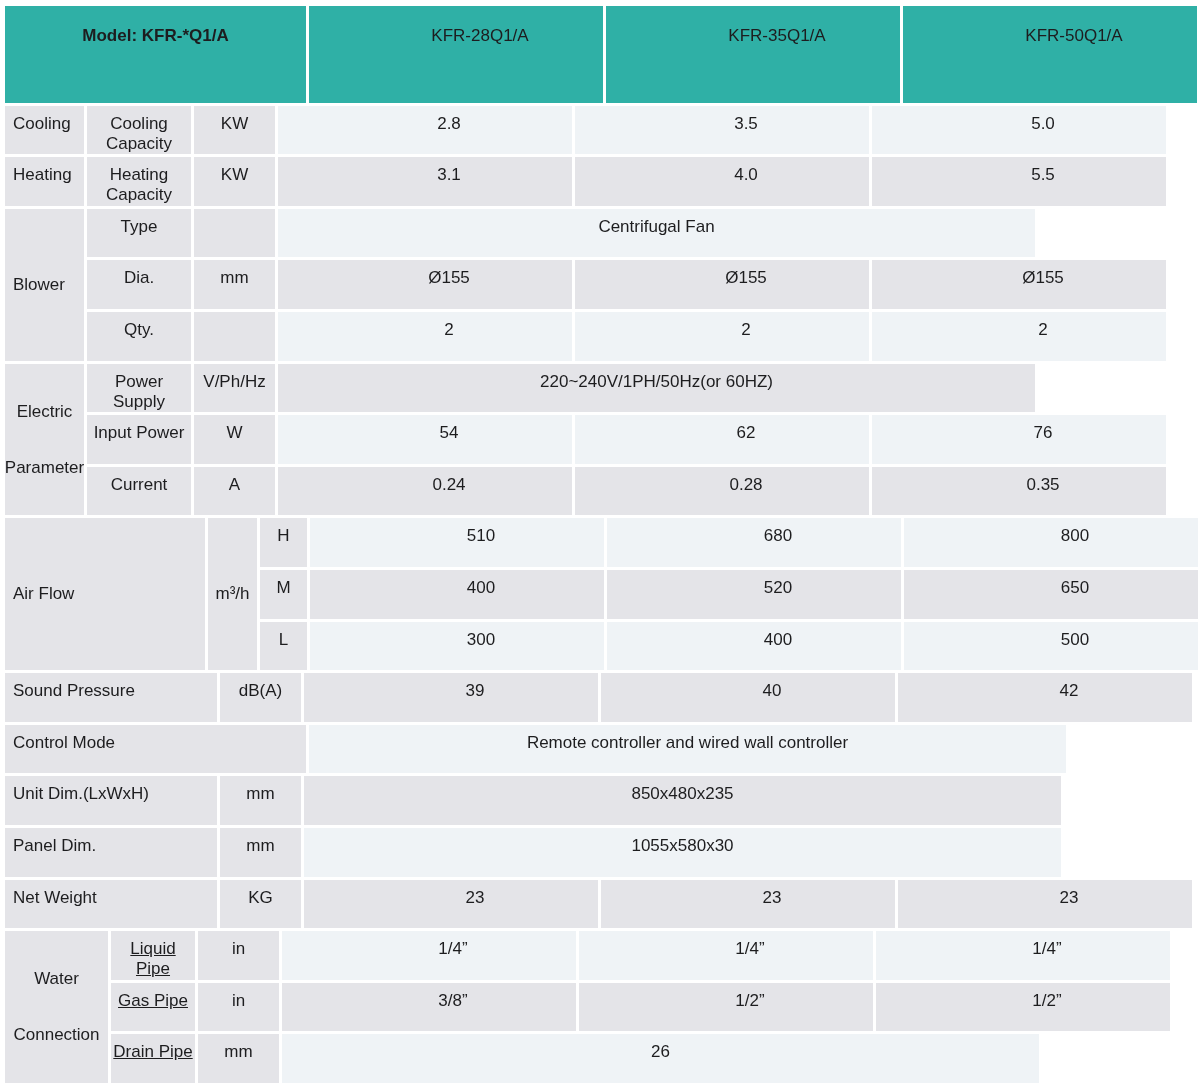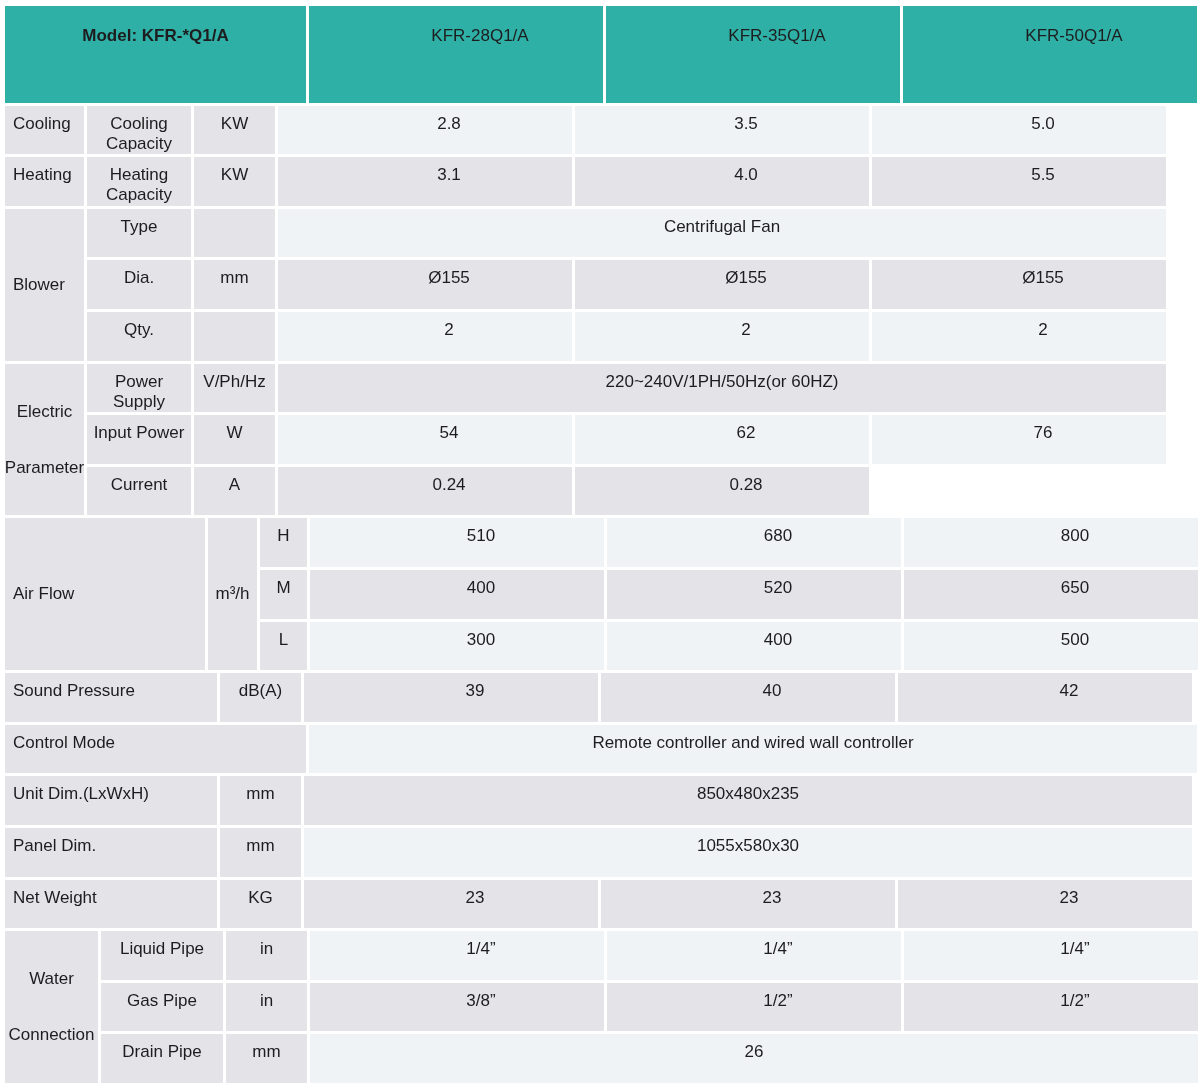--- a/index.html
+++ b/index.html
@@ -39,23 +39,23 @@
   .wrapc{line-height:56px;white-space:pre-line;}
   .hdr{background:var(--header-bg);height:97px;padding-top:20px;}
   .bold{font-weight:bold;}
   
   .wa{width:79px;}   
   .wb{width:104px;}  
   .wc{width:81px;}   
   .wv{width:294px;padding-left:48px;}  
   .wab{width:212px;} 
   .wabc{width:301px;}
-  .wspan{width:888px;}
+  .wspan{width:757px;}
   .wga{width:103px;} 
-  .wgb{width:122px;} 
+  .wgb{width:84px;text-decoration:underline;} 
   .wm3{width:52px;}  
   .whml{width:47px;} 
 </style>
 </head>
 <body>
 
 <div class="table">
 
   <div class="row">
     <div class="c hdr wabc bold">Model: KFR-*Q1/A</div>
@@ -120,20 +120,21 @@
         <div class="c wc">W</div>
         <div class="c wv light">54</div>
         <div class="c wv light">62</div>
         <div class="c wv light">76</div>
       </div>
       <div class="row r">
         <div class="c wb">Current</div>
         <div class="c wc">A</div>
         <div class="c wv">0.24</div>
         <div class="c wv">0.28</div>
+        <div class="c wv">0.35</div>
       </div>
     </div>
   </div>
 
   <div class="sec">
     <div class="c wab tall left vc">Air Flow</div>
     <div class="c wm3 tall vc">m³/h</div>
     <div class="col">
       <div class="row r">
         <div class="c whml">H</div>

